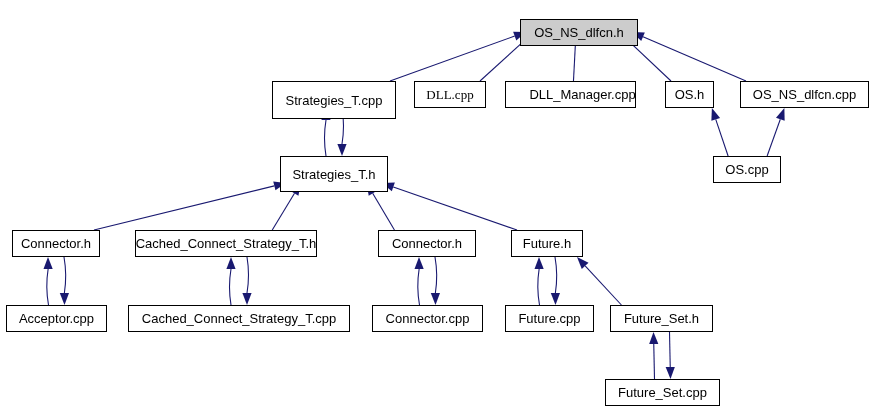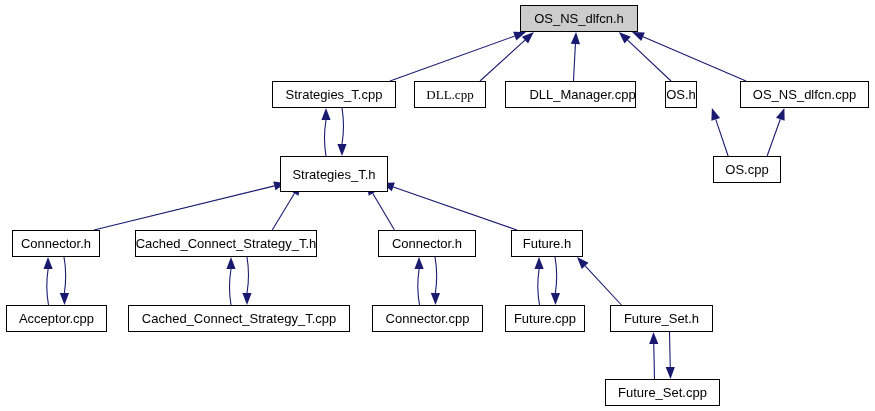--- a/index.html
+++ b/index.html
@@ -144,33 +144,33 @@
       </g>
       <g>
         <path d="M 654.5 379 L 653.7552613778869 343.9972847606848" fill="none" stroke="#191970" stroke-width="1.1"></path>
         <polygon points="653.5,332 658.3542205361493,343.89943456582813 649.1563022196244,344.0951349555415" fill="#191970"></polygon>
       </g>
       <g>
         <path d="M 669.5 332 L 670.2447386221131 367.0027152393152" fill="none" stroke="#191970" stroke-width="1.1"></path>
         <polygon points="670.5,379 665.6457794638507,367.10056543417187 674.8436977803756,366.9048650444585" fill="#191970"></polygon>
       </g>
     </svg>
-<div class="node root" style="left: 520px; top: 5px; width: 118px; height: 27px;">
+<div class="node root" style="left: 520px; top: 19px; width: 118px; height: 27px;">
       <span class="node-label">OS_NS_dlfcn.h</span>
     </div>
-    <div class="node" style="left: 272px; top: 81px; width: 124px; height: 27px;">
+    <div class="node" style="left: 272px; top: 81px; width: 124px; height: 38px;">
       <span class="node-label">Strategies_T.cpp</span>
     </div>
     <div class="node" style="left: 414px; top: 81px; width: 72px; height: 27px; font-family: Liberation Serif, serif;">
       <span class="node-label">DLL.cpp</span>
     </div>
     <div class="node" style="left: 505px; top: 81px; width: 131px; height: 27px; padding-left: 24px;">
       <span class="node-label">DLL_Manager.cpp</span>
     </div>
-    <div class="node" style="left: 665px; top: 81px; width: 32px; height: 27px;">
+    <div class="node" style="left: 665px; top: 81px; width: 49px; height: 27px;">
       <span class="node-label">OS.h</span>
     </div>
     <div class="node" style="left: 713px; top: 156px; width: 68px; height: 27px;">
       <span class="node-label">OS.cpp</span>
     </div>
     <div class="node" style="left: 740px; top: 81px; width: 129px; height: 27px;">
       <span class="node-label">OS_NS_dlfcn.cpp</span>
     </div>
     <div class="node" style="left: 280px; top: 156px; width: 108px; height: 36px;">
       <span class="node-label">Strategies_T.h</span>
@@ -189,21 +189,21 @@
     </div>
     <div class="node" style="left: 6px; top: 305px; width: 101px; height: 27px;">
       <span class="node-label">Acceptor.cpp</span>
     </div>
     <div class="node" style="left: 128px; top: 305px; width: 222px; height: 27px;">
       <span class="node-label">Cached_Connect_Strategy_T.cpp</span>
     </div>
     <div class="node" style="left: 372px; top: 305px; width: 111px; height: 27px;">
       <span class="node-label">Connector.cpp</span>
     </div>
-    <div class="node" style="left: 505px; top: 305px; width: 80px; height: 27px;">
+    <div class="node" style="left: 505px; top: 305px; width: 89px; height: 27px;">
       <span class="node-label">Future.cpp</span>
     </div>
     <div class="node" style="left: 610px; top: 305px; width: 103px; height: 27px; justify-content: center;">
       <span class="node-label">Future_Set.h</span>
     </div>
     <div class="node" style="left: 605px; top: 379px; width: 115px; height: 27px;">
       <span class="node-label">Future_Set.cpp</span>
     </div>
   </div>
 

